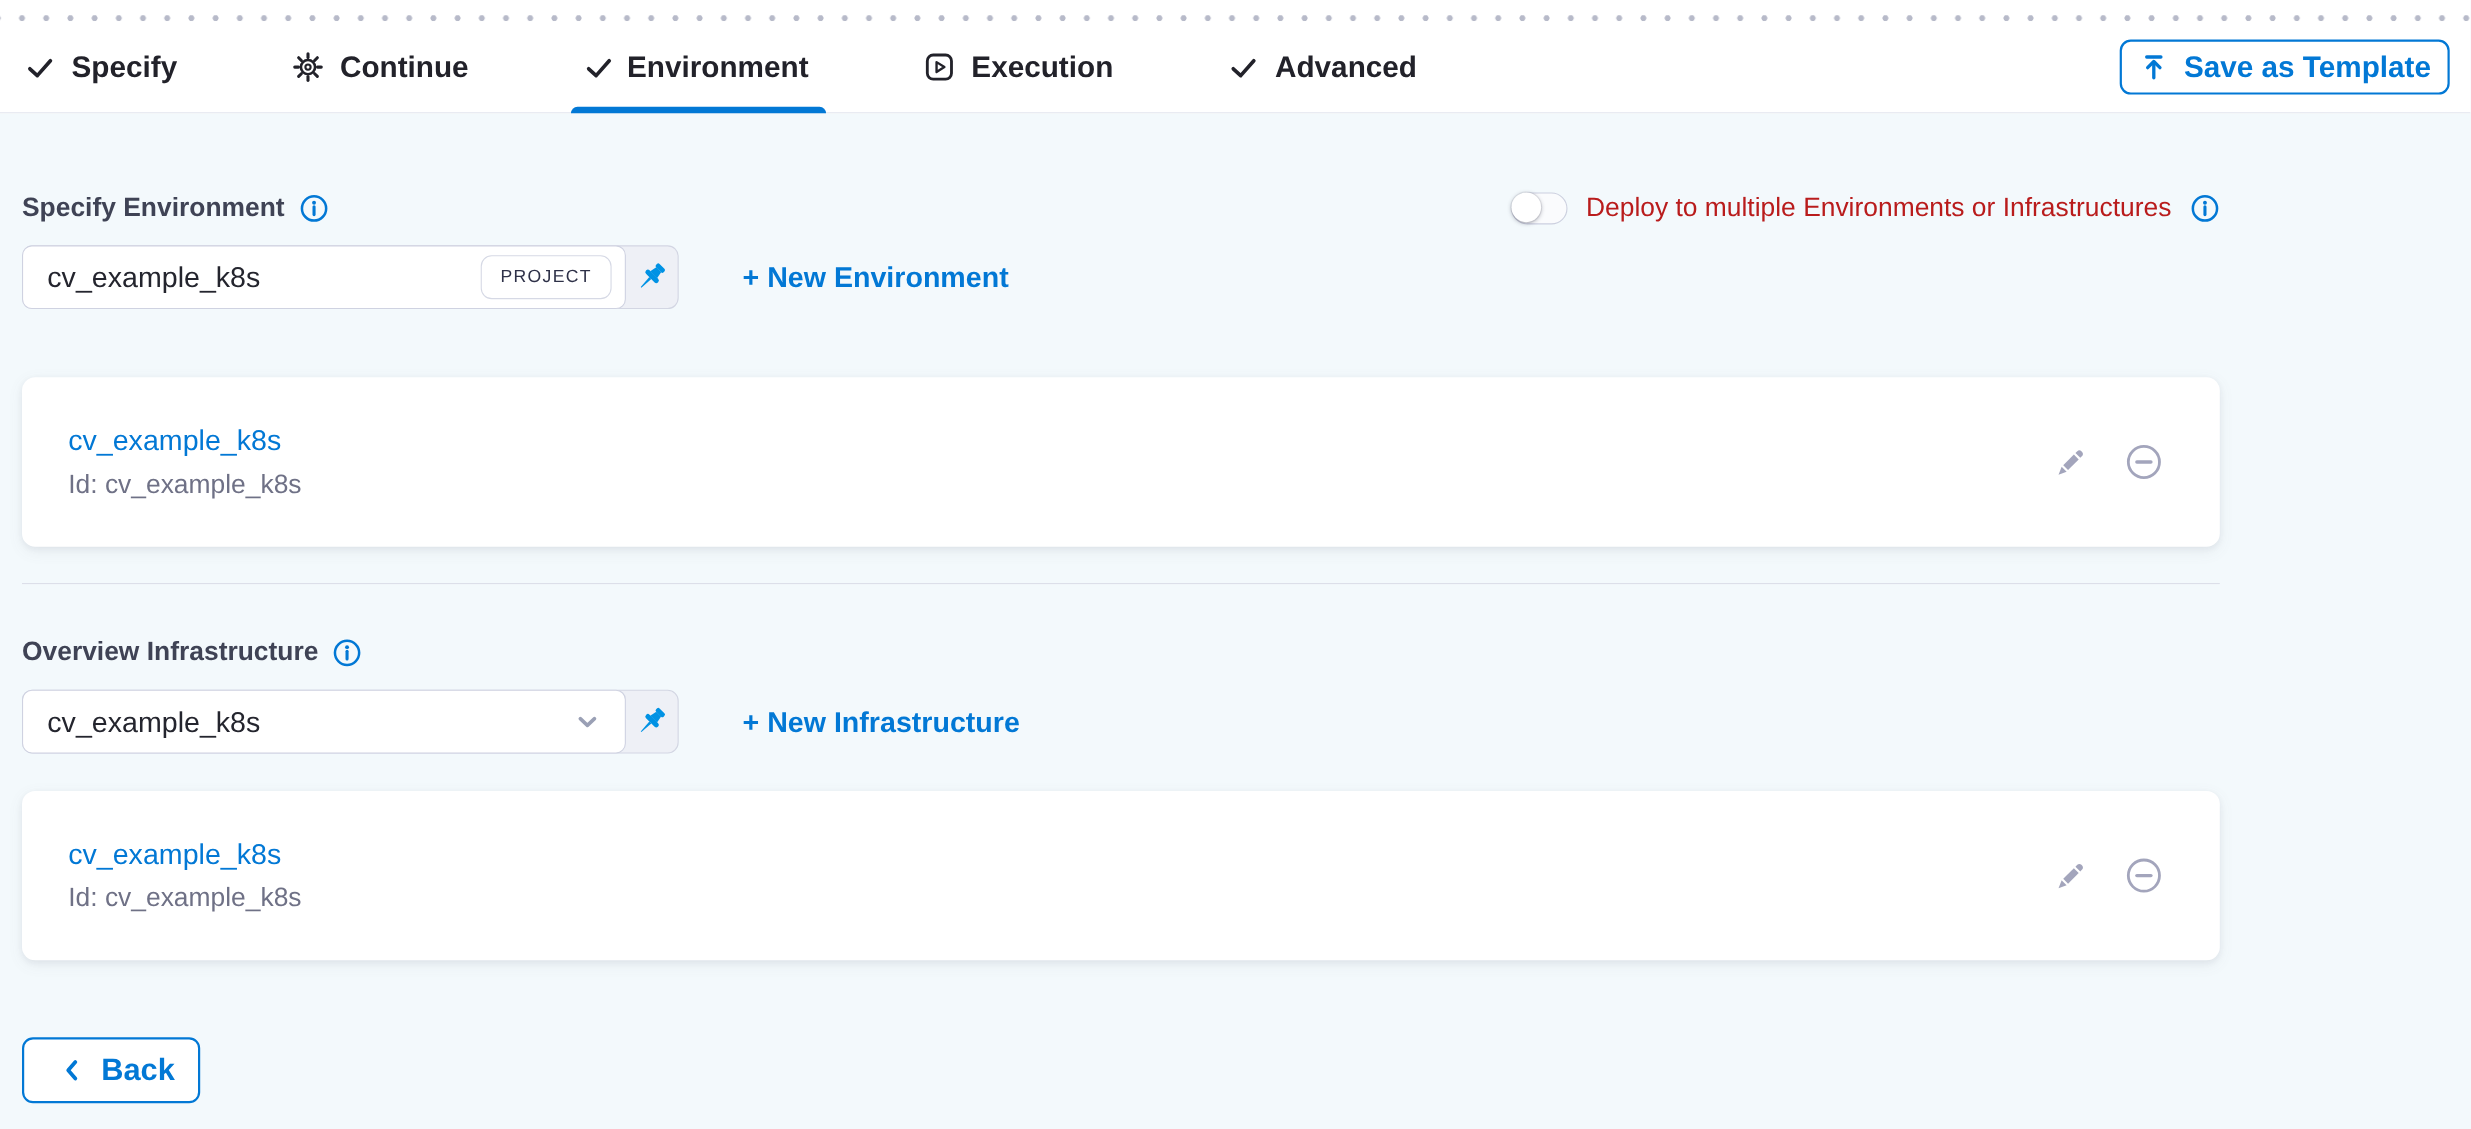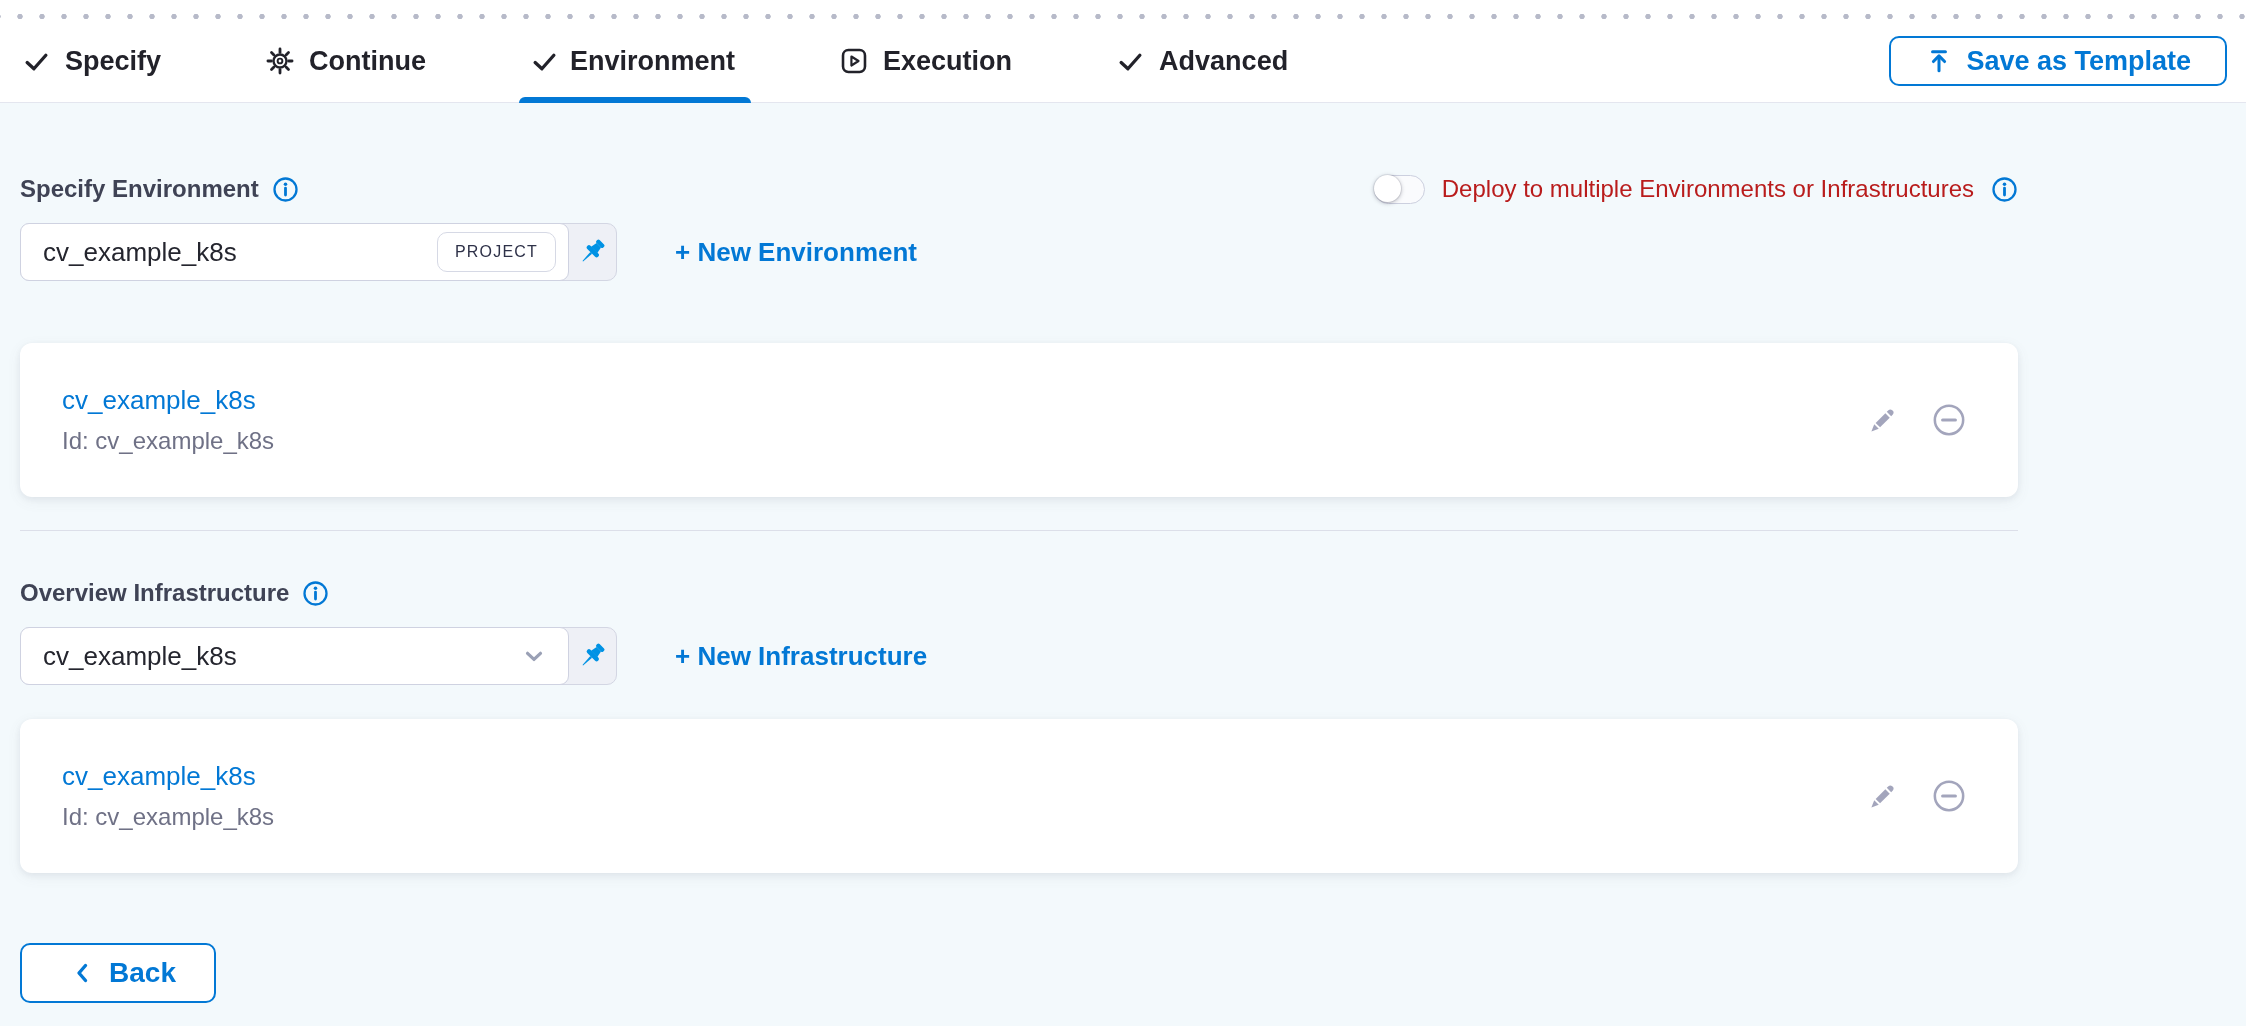--- a/index.html
+++ b/index.html
@@ -26,21 +26,21 @@
     position:relative;font-size:27px;font-weight:600;color:#22222a;
     margin-right:105px;cursor:pointer;white-space:nowrap;
   }
   .tab.active{font-weight:700;gap:12px;}
   .tab.active::after{
     content:"";position:absolute;left:-12px;right:-16px;bottom:-1px;height:6px;
     background:#0278d5;border-radius:6px 6px 0 0;
   }
   .tab .ticon{display:flex;align-items:center;}
   .save-template{
-    margin-left:auto;height:50px;padding:0 34px;
+    margin-left:auto;height:50px;padding:0 15px;
     display:flex;align-items:center;gap:13px;
     border:2px solid #0278d5;border-radius:10px;background:#ffffff;
     color:#0278d5;font-size:27px;font-weight:600;cursor:pointer;white-space:nowrap;
     font-family:"Liberation Sans", sans-serif;
   }
   .content{padding-left:20px;}
   .head-row{
     margin-top:68px;width:1998px;height:36px;
     display:flex;justify-content:space-between;align-items:center;
   }
@@ -100,21 +100,21 @@
   .divider{
     margin:33px 0 0;width:1998px;height:0;border:none;
     border-top:1.5px solid #dcdfe9;
   }
   .footer{margin-top:70px;display:flex;gap:24px;align-items:center;}
   .btn{
     height:60px;border-radius:10px;font-size:28px;font-weight:700;
     display:flex;align-items:center;justify-content:center;gap:13px;
     cursor:pointer;font-family:"Liberation Sans", sans-serif;box-sizing:border-box;
   }
-  .btn-back{width:196px;background:#ffffff;border:2.5px solid #0278d5;color:#0278d5;padding-left:16px;}
+  .btn-back{width:162px;background:#ffffff;border:2.5px solid #0278d5;color:#0278d5;padding-left:16px;}
   .btn-continue{width:227px;background:#0278d5;border:none;color:#ffffff;}
 </style>
 </head>
 <body>
 
 <div class="header">
   <div class="top-strip"></div>
   <div class="perforation"></div>
   <nav class="tabbar">
 

